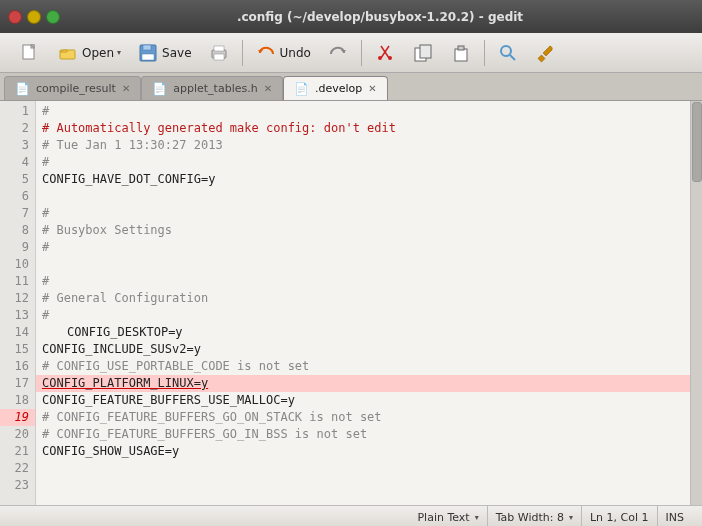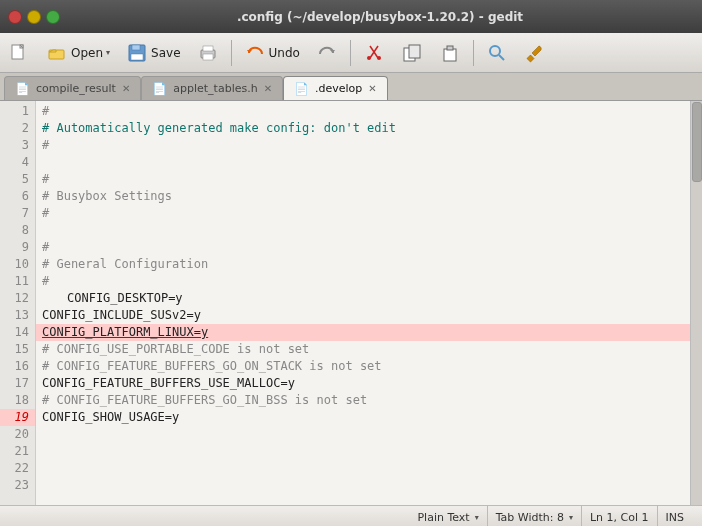--- a/index.html
+++ b/index.html
@@ -41,21 +41,21 @@
       font-size: 12px;
       font-weight: bold;
     }
 
     
     .toolbar {
       height: 40px;
       background: linear-gradient(to bottom, #f0eeeb, #d8d5d0);
       display: flex;
       align-items: center;
-      padding: 0 1px;
+      padding: 0 12px;
       gap: 2px;
       border-bottom: 1px solid #aaa;
     }
     .toolbar-btn {
       display: flex;
       align-items: center;
       gap: 3px;
       padding: 3px 6px;
       border-radius: 3px;
       cursor: pointer;
@@ -377,36 +377,38 @@
       <div class="line-number">17</div>
       <div class="line-number">18</div>
       <div class="line-number highlighted">19</div>
       <div class="line-number">20</div>
       <div class="line-number">21</div>
       <div class="line-number">22</div>
       <div class="line-number">23</div>
     </div>
   <div class="editor-content" id="editor-content-container">
       <div class="code-line" style="color: rgb(136, 136, 136);">#</div>
-      <div class="code-line" style="color: #0f766e;"># Automatically generated make config: don't edit</div>
-      <div class="code-line" style="color: rgb(136, 136, 136);">#</div>
+      <div class="code-line" style="color: #b91c1c;"># Automatically generated make config: don't edit</div>
+      <div class="code-line" style="color: rgb(136, 136, 136);"># Tue Jan  1 13:30:27 2013</div>
+      <div class="code-line" style="color: rgb(136, 136, 136);">#</div>
+      <div class="code-line" style="color: rgb(34, 34, 34);">CONFIG_HAVE_DOT_CONFIG=y</div>
       <div class="code-line" style="color: rgb(34, 34, 34);"></div>
       <div class="code-line" style="color: rgb(136, 136, 136);">#</div>
       <div class="code-line" style="color: rgb(136, 136, 136);"># Busybox Settings</div>
       <div class="code-line" style="color: rgb(136, 136, 136);">#</div>
       <div class="code-line" style="color: rgb(34, 34, 34);"></div>
       <div class="code-line" style="color: rgb(136, 136, 136);">#</div>
       <div class="code-line" style="color: rgb(136, 136, 136);"># General Configuration</div>
       <div class="code-line" style="color: rgb(136, 136, 136);">#</div>
       <div class="code-line" style="color: rgb(34, 34, 34); padding-left: 31px;">CONFIG_DESKTOP=y</div>
       <div class="code-line" style="color: rgb(34, 34, 34);">CONFIG_INCLUDE_SUSv2=y</div>
+      <div class="code-line" style="color: rgb(136, 136, 136);"># CONFIG_USE_PORTABLE_CODE is not set</div>
       <div class="code-line highlighted-line" style="color: rgb(34, 34, 34);"><span style="text-decoration: underline rgb(204, 0, 0);">CONFIG_PLATFORM_LINUX=y</span></div>
-      <div class="code-line" style="color: rgb(136, 136, 136);"># CONFIG_USE_PORTABLE_CODE is not set</div>
+      <div class="code-line" style="color: rgb(34, 34, 34);">CONFIG_FEATURE_BUFFERS_USE_MALLOC=y</div>
       <div class="code-line" style="color: rgb(136, 136, 136);"># CONFIG_FEATURE_BUFFERS_GO_ON_STACK is not set</div>
-      <div class="code-line" style="color: rgb(34, 34, 34);">CONFIG_FEATURE_BUFFERS_USE_MALLOC=y</div>
       <div class="code-line" style="color: rgb(136, 136, 136);"># CONFIG_FEATURE_BUFFERS_GO_IN_BSS is not set</div>
       <div class="code-line" style="color: rgb(34, 34, 34);">CONFIG_SHOW_USAGE=y</div>
     </div>
   <div class="scrollbar-v">
     <div class="scrollbar-thumb"></div>
   </div>
 </div>
 
 <div class="statusbar">
   <div class="statusbar-spacer"></div>

